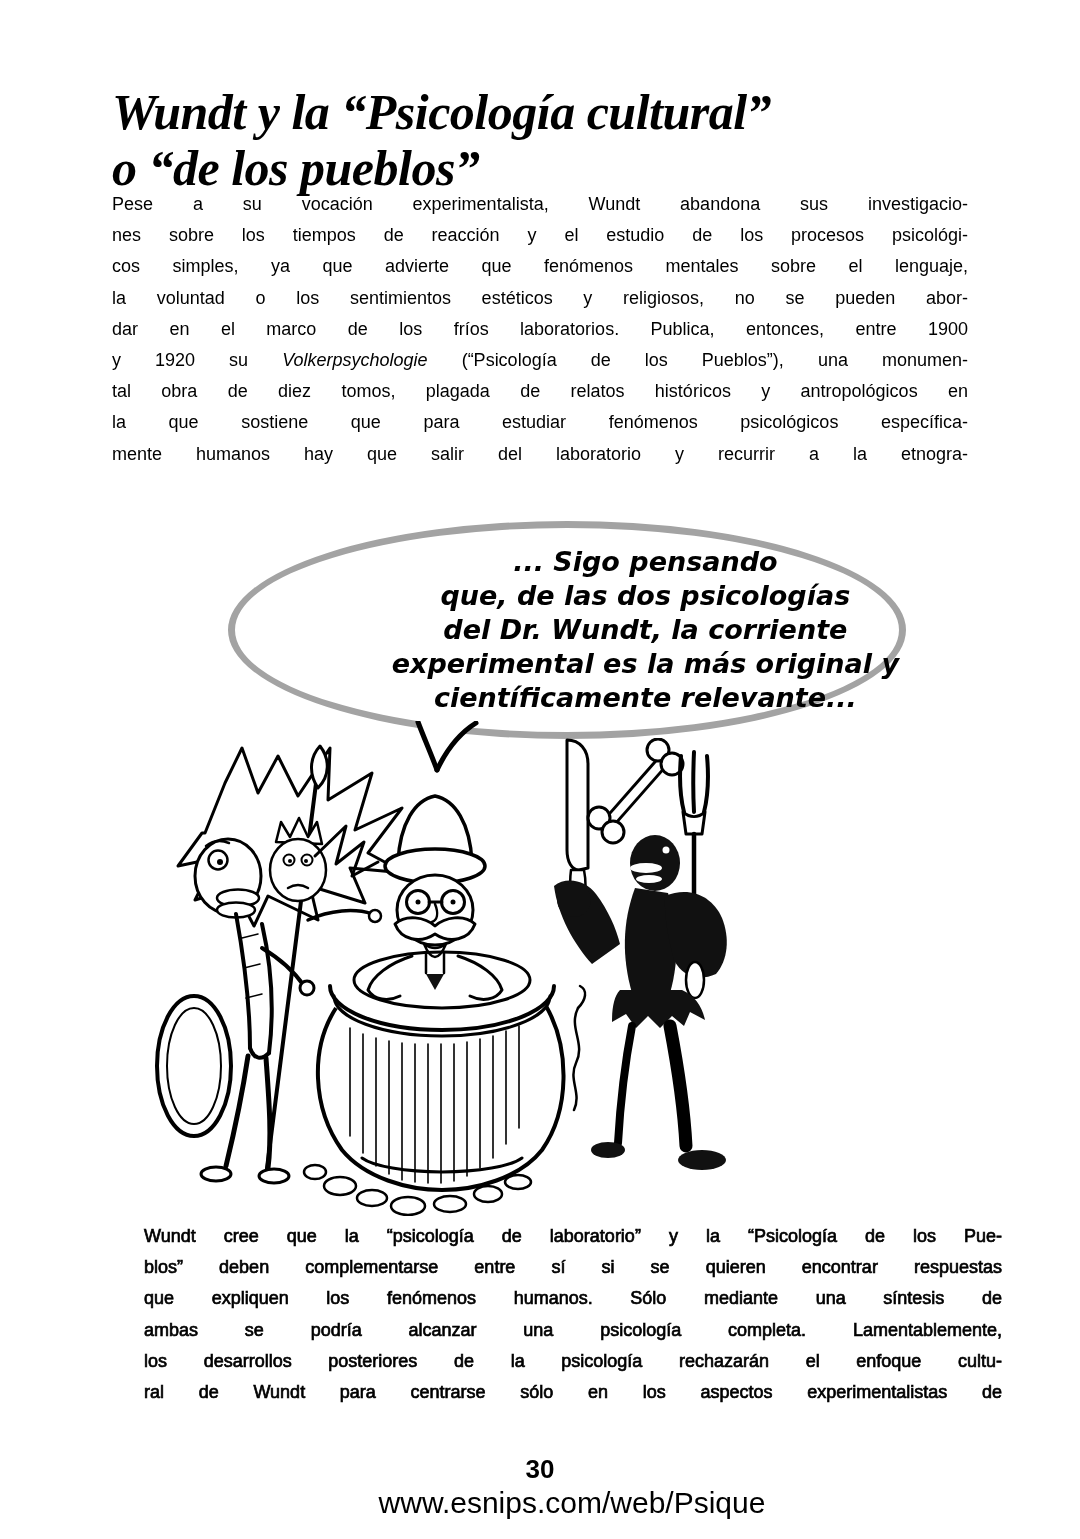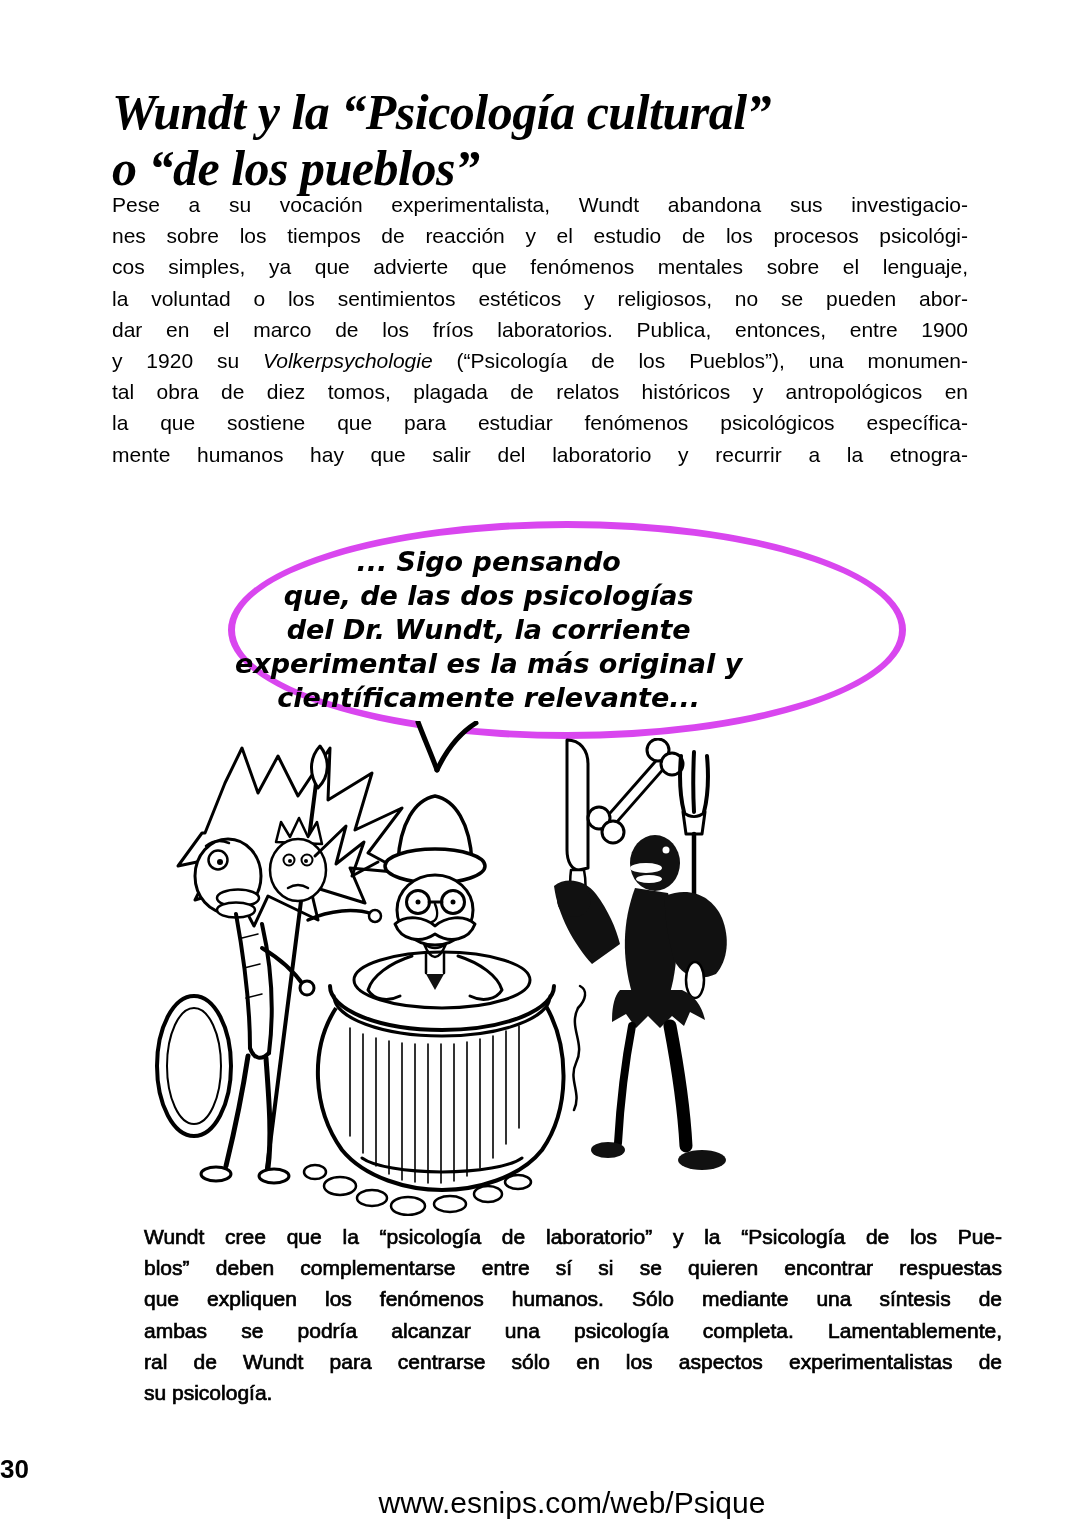--- a/index.html
+++ b/index.html
@@ -5,37 +5,37 @@
   html,body{margin:0;padding:0;}
   body{
     width:1080px;height:1539px;position:relative;background:#ffffff;
     font-family:"Liberation Sans",sans-serif;color:#000;overflow:hidden;
   }
   .title{
     position:absolute;left:112px;top:50px;
     font-size:50px;line-height:56px;font-weight:700;font-style:italic;
     letter-spacing:-0.5px;white-space:pre-line;font-family:Liberation Serif, serif;
   }
-  .para{position:absolute;font-size:21px;line-height:31.2px;}
+  .para{position:absolute;font-size:18px;line-height:31.2px;}
   .para .line{text-align:justify;text-align-last:justify;white-space:nowrap;}
   .para .line.last{text-align-last:left;}
   #para1{left:112px;top:189px;width:856px;}
   #para2{left:112px;top:1221px;width:858px;margin-left:32px;-webkit-text-stroke:0.7px #000;}
   .seg-b{font-weight:400;}
   .seg-i{font-style:italic;margin-top:10px;}
   .bubble{
     position:absolute;left:228px;top:521px;width:664px;height:204px;
-    border:7px solid #d946ef;border-radius:50%;
-    display:flex;align-items:center;justify-content:flex-start;text-align:center;
+    border:7px solid #a3a3a3;border-radius:50%;
+    display:flex;align-items:center;justify-content:flex-end;text-align:center;
     font-family:"DejaVu Sans",sans-serif;font-weight:700;font-style:italic;
     font-size:27px;line-height:34px;white-space:pre-line;
   }
   .tail{position:absolute;left:410px;top:721px;}
   .cartoon{position:absolute;left:150px;top:738px;}
-  .page-num{position:absolute;left:0;top:1454px;width:100%;
+  .page-num{position:absolute;left:0;top:1454px;width:100%;text-align:center;
     font-size:26px;font-weight:700;}
   .url{position:absolute;left:0;top:1486px;width:100%;text-align:center;
     font-size:30px;padding-left:32px;}
   svg .ln{stroke:#000;fill:none;stroke-linecap:round;stroke-linejoin:round;}
   svg .wh{stroke:#000;fill:#fff;stroke-linejoin:round;}
   svg .bk{fill:#111;stroke:none;}
 </style>
 </head>
 <body>
 
@@ -184,18 +184,18 @@
     <ellipse class="bk" cx="458" cy="412" rx="17" ry="8"></ellipse>
     <ellipse class="bk" cx="552" cy="422" rx="24" ry="10"></ellipse>
   </g>
 </svg>
 
 <div id="para2" class="para">
     <div class="line"><span>Wundt cree que la “psicología de laboratorio” y la “Psicología de los Pue-</span></div>
     <div class="line"><span>blos” deben complementarse entre sí si se quieren encontrar respuestas</span></div>
     <div class="line"><span>que expliquen los fenómenos humanos. Sólo mediante una síntesis de</span></div>
     <div class="line"><span>ambas se podría alcanzar una psicología completa. Lamentablemente,</span></div>
+    <div class="line"><span>los desarrollos posteriores de la psicología rechazarán el enfoque cultu-</span></div>
     <div class="line"><span>ral de Wundt para centrarse sólo en los aspectos experimentalistas de</span></div>
-    <div class="line last"><span>su psicología.</span></div>
   </div>
 
 <div class="page-num">30</div>
 <div class="url">www.esnips.com/web/Psique</div>
 
 </body></html>

